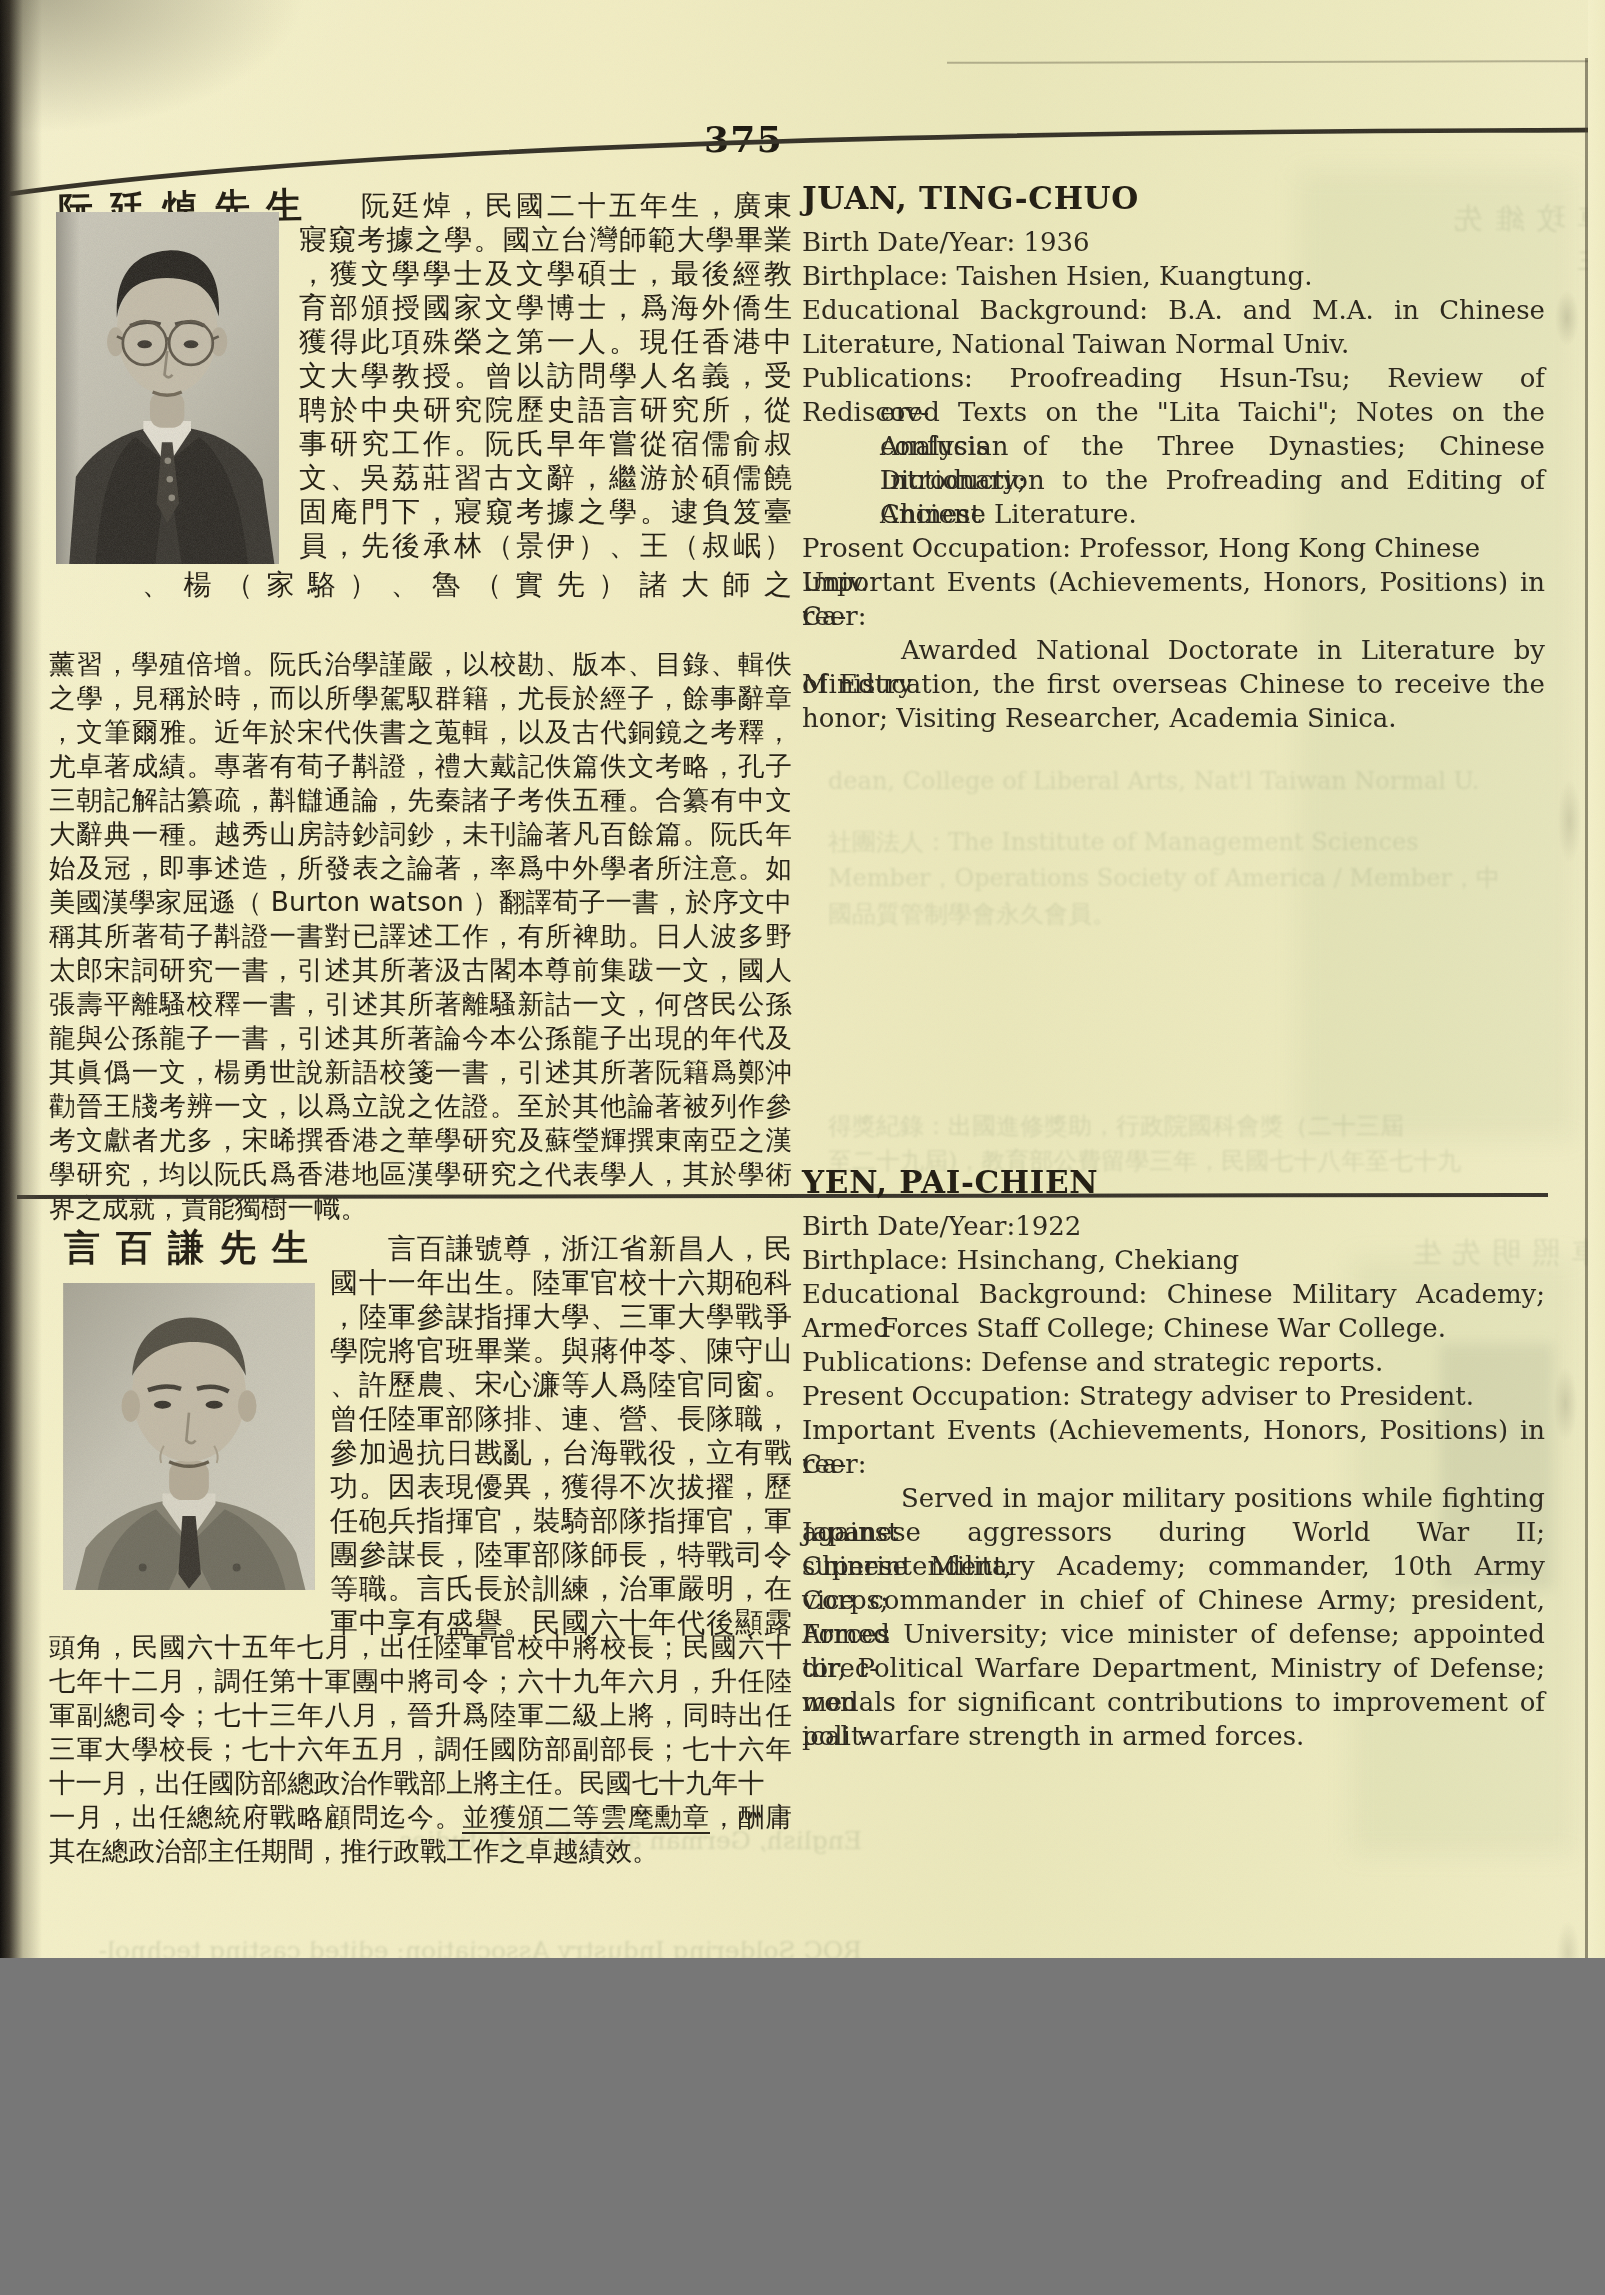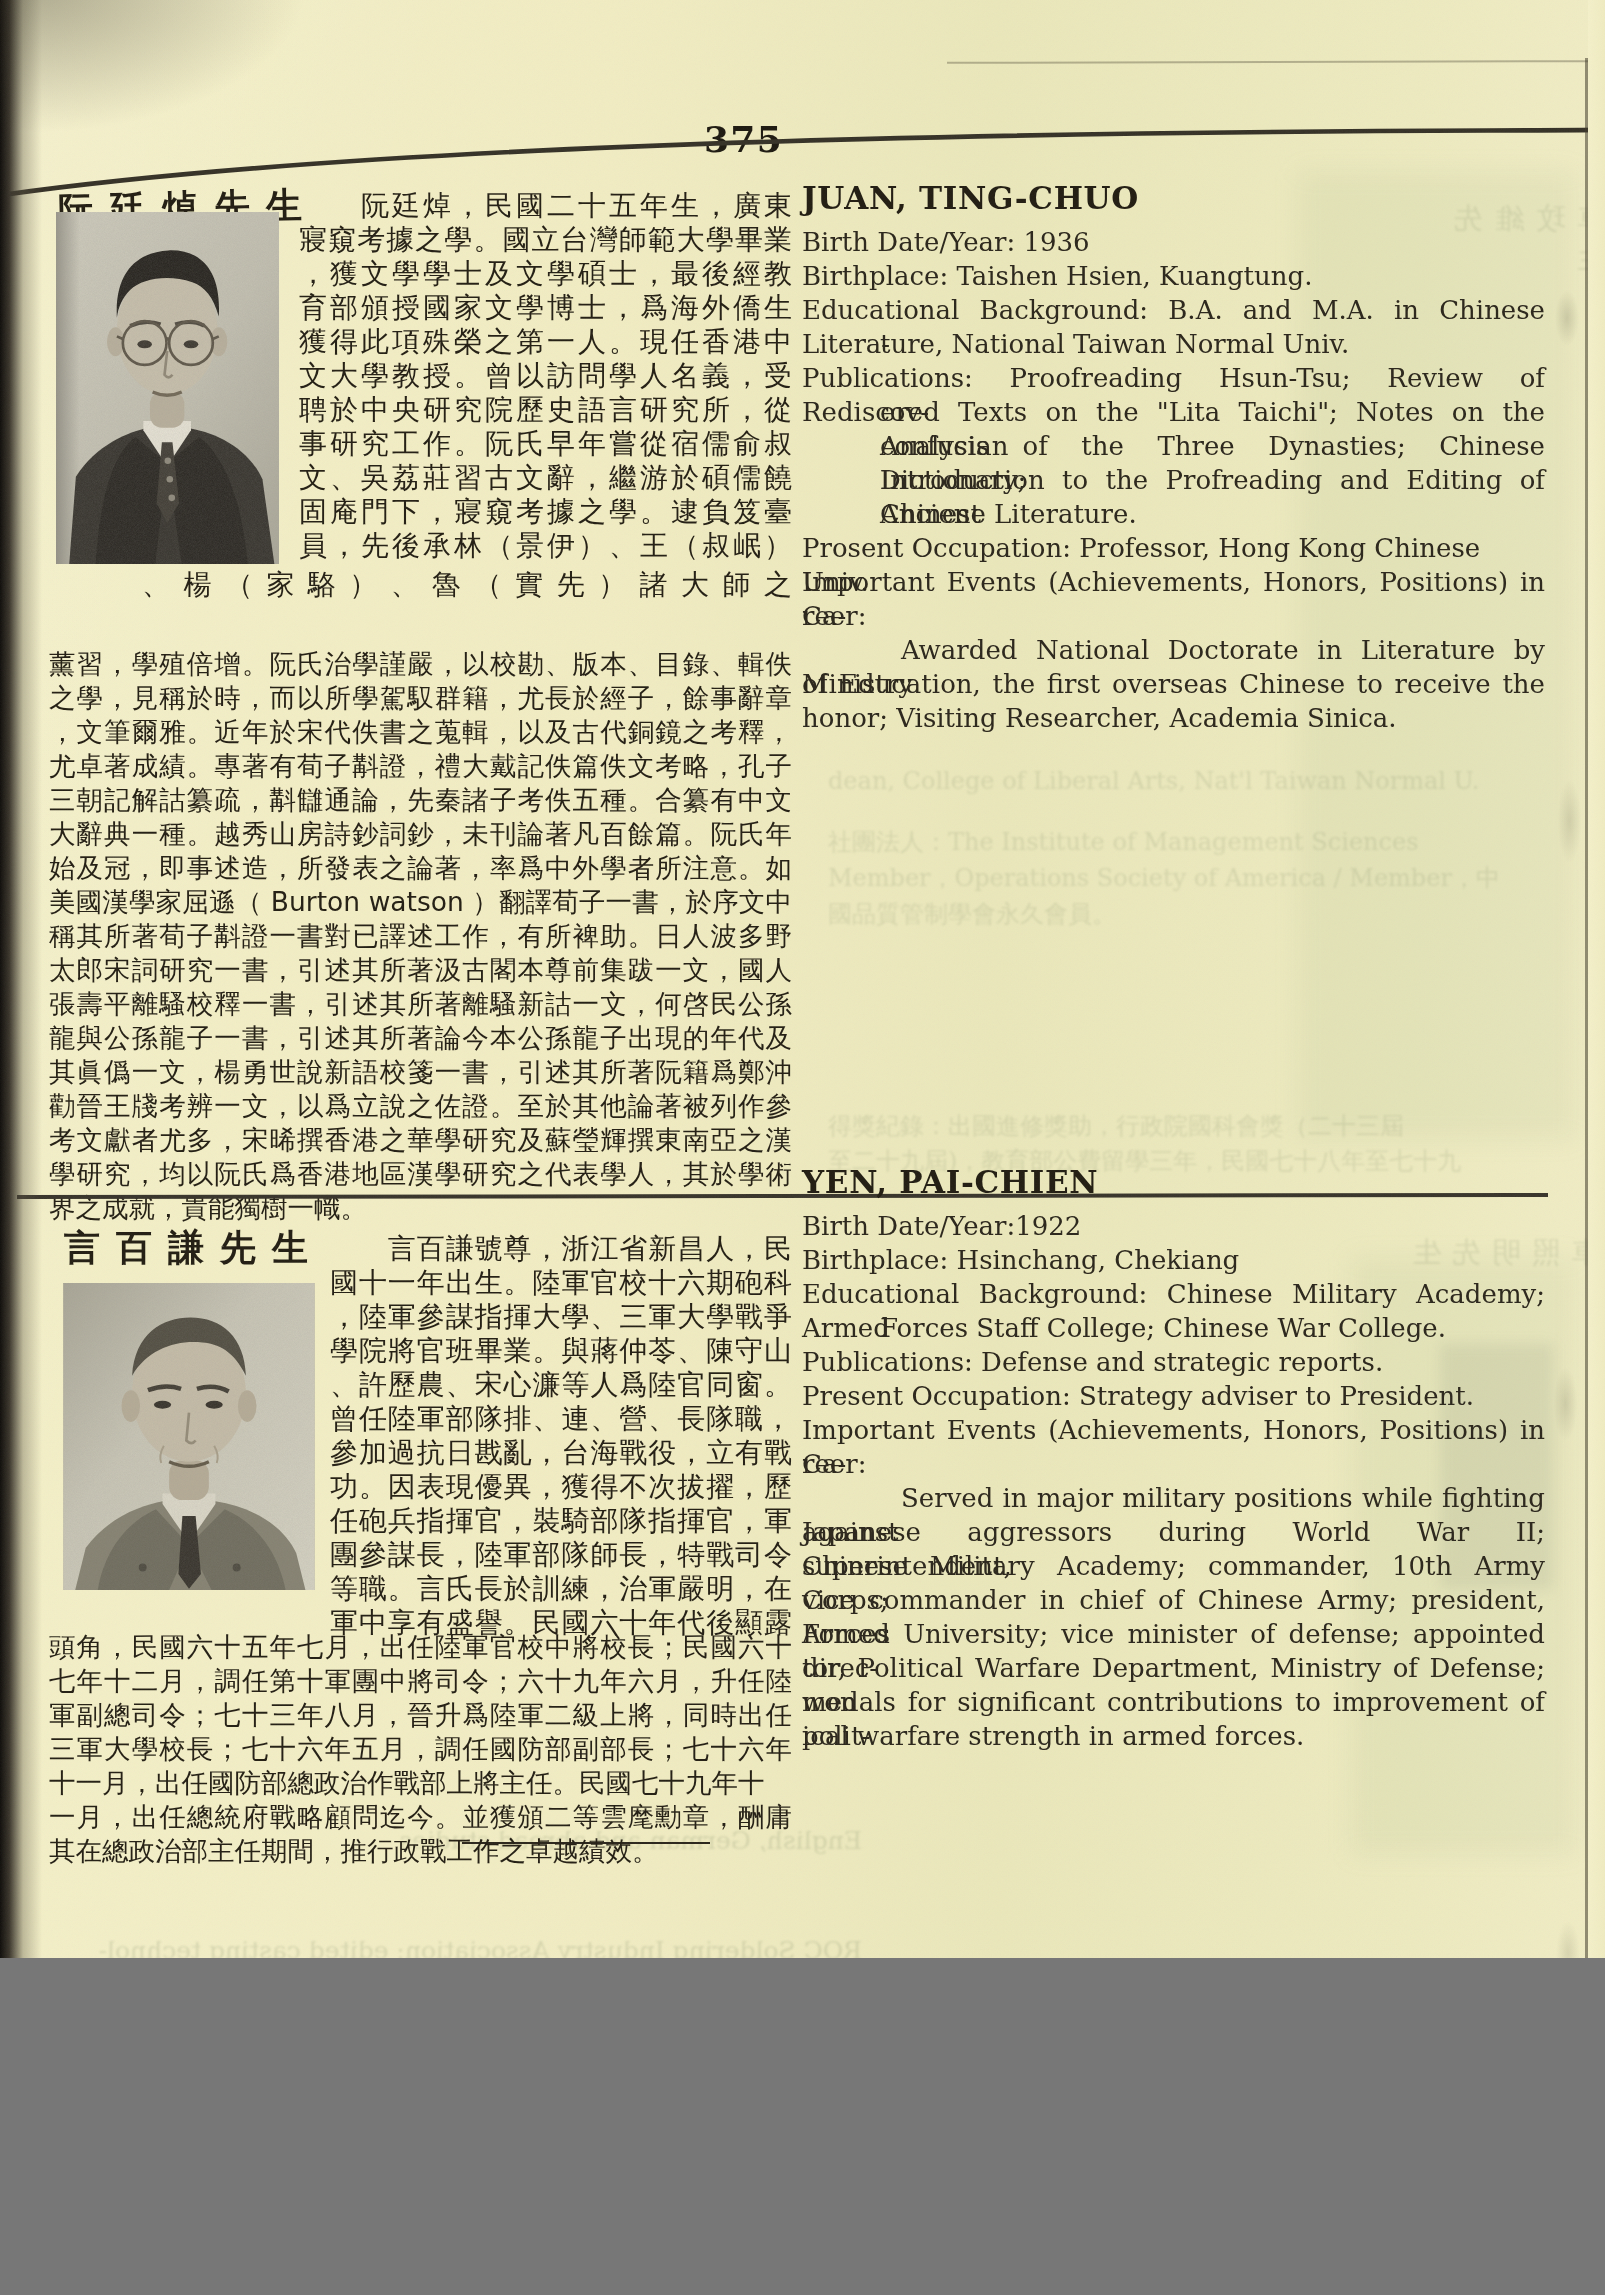--- a/index.html
+++ b/index.html
@@ -52,21 +52,21 @@
   .cn-col.e1{left:299px;top:189px;width:493px;}
   .cn-col.e2{left:330px;top:1232px;width:462px;}
   .cn-overhang{position:absolute;left:142px;top:568px;width:650px;}
   .cn-full{position:absolute;left:49px;width:743px;}
   .cn-full.e1{top:603px;margin-top:44px;}
   .cn-full.e2{top:1630px;}
   .cn-full .cn-line{font-size:26.5px;}
   .cn-full .cn-line:last-child{text-align-last:left;}
   .cn-special{display:block;font-size:26.5px;line-height:34px;height:34px;
     text-align:justify;text-align-last:justify;color:#231e13;}
-  .u-seg{border-bottom:2px solid #2a251a;padding-bottom:10px;}
+  .u-seg{border-bottom:2px solid #2a251a;padding-bottom:0;}
 
   
   .en-col{position:absolute;left:802px;width:743px;font-family:"DejaVu Serif",serif;color:#2b261b;}
   .en-col.e1{top:180px;}
   .en-col.e2{top:1164px;}
   .en-heading{font-weight:bold;font-size:31px;letter-spacing:0.7px;margin:0 0 9.3px 0;color:#211c11;}
   .en-line{display:block;font-size:26px;line-height:34px;height:34px;white-space:normal;}
   .en-line.just{text-align:justify;text-align-last:justify;}
   .en-line.hang{padding-left:78px;box-sizing:border-box;}
   .en-line.pind{text-indent:99px;}

